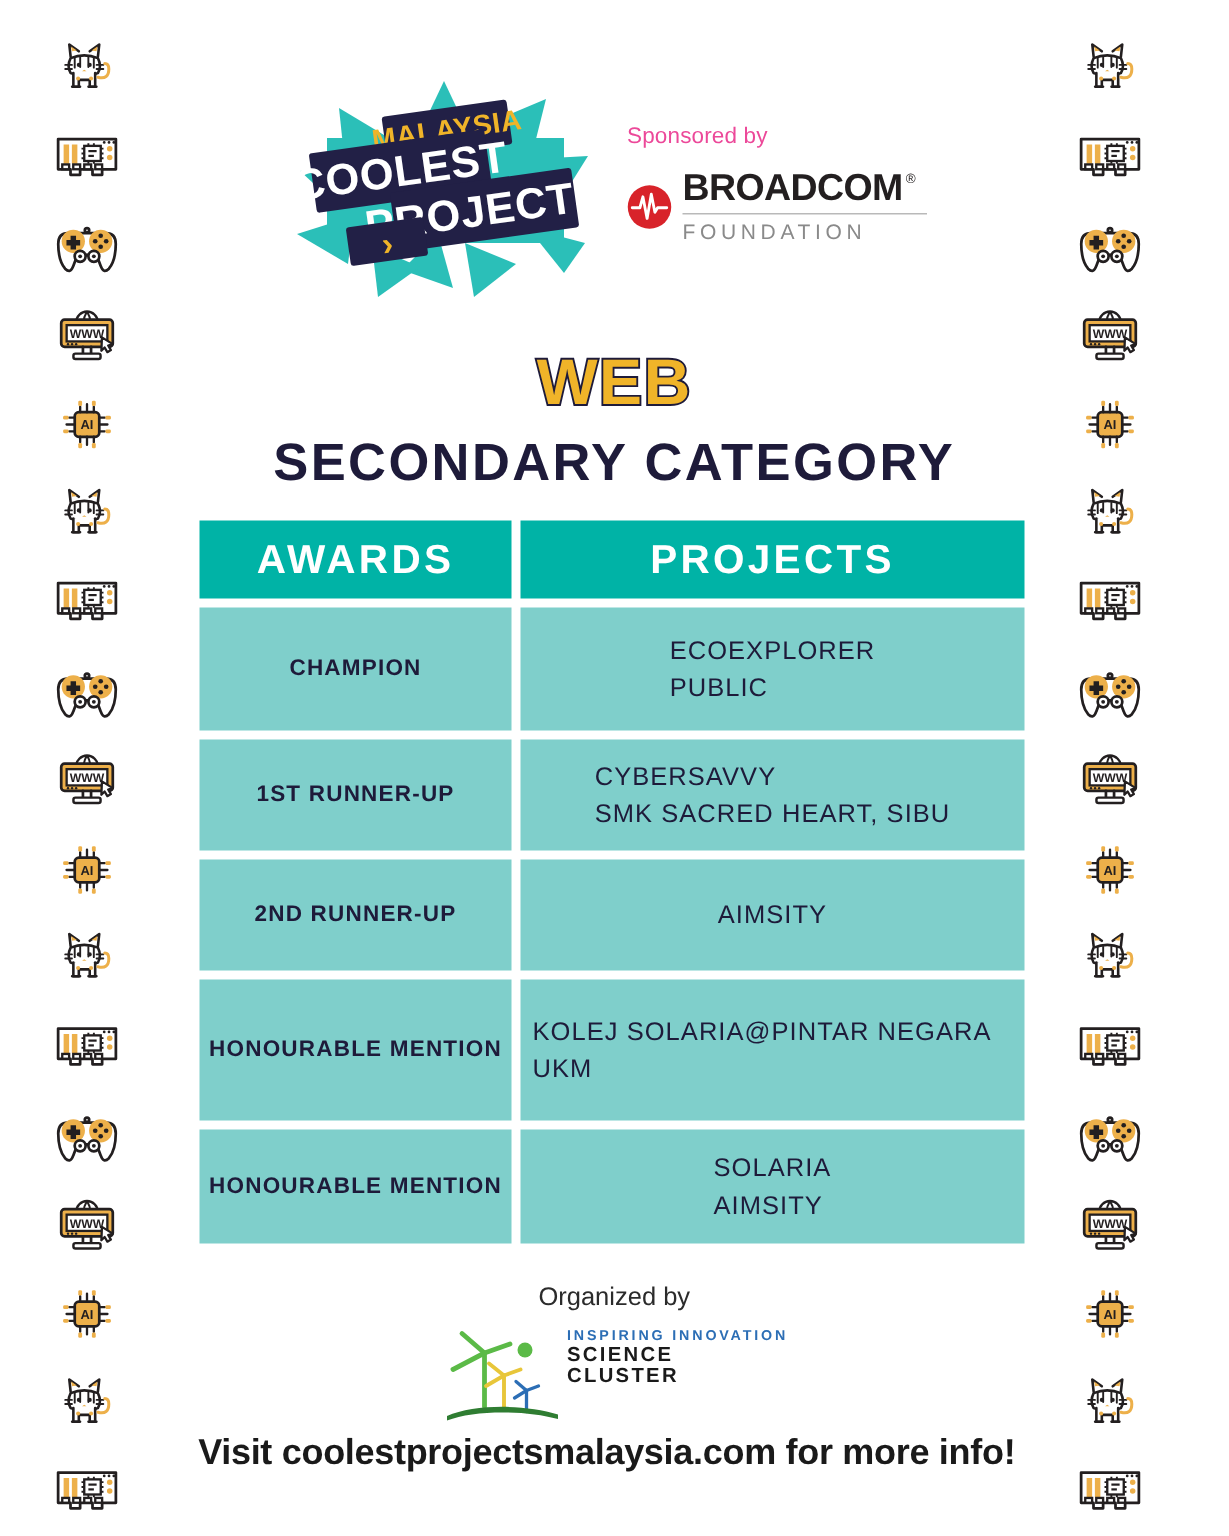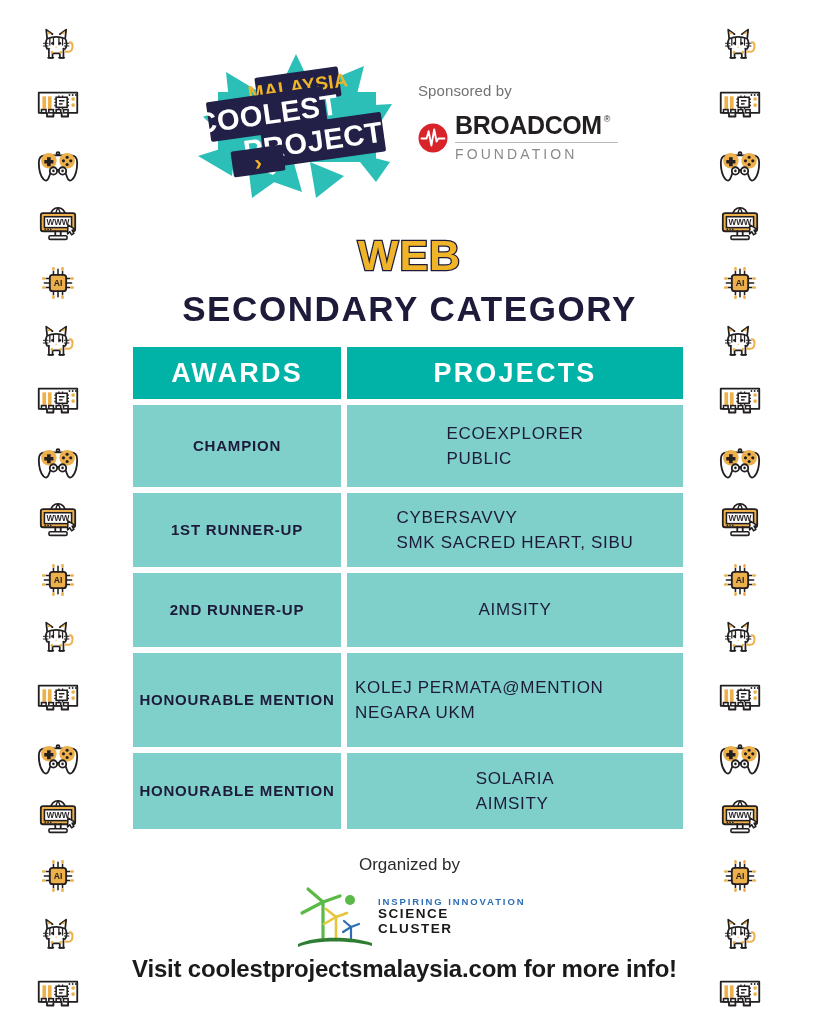--- a/index.html
+++ b/index.html
@@ -15,21 +15,21 @@
   .rail.left{left:18px;}
   .rail.right{left:700px;}
   .icon-slot{position:absolute;left:0;width:80px;height:52px;
              display:flex;align-items:center;justify-content:center;}
   .icon-slot svg{display:block;}
 
   
   .header{position:absolute;left:0;top:0;width:819px;height:210px;}
   .cp-logo{position:absolute;left:196px;top:52px;width:200px;height:148px;}
   .sponsor{position:absolute;left:418px;top:82px;width:250px;}
-  .sponsor-label{font-size:15px;color:#737373;letter-spacing:.1px;
+  .sponsor-label{font-size:15px;color:#ec4899;letter-spacing:.1px;
                  font-family:"Liberation Sans",sans-serif;}
   .broadcom{margin-top:14px;display:flex;align-items:center;}
   .bc-mark{width:30px;height:30px;flex:0 0 30px;}
   .bc-text{margin-left:7px;}
   .bc-word{font-size:25px;font-weight:bold;color:#231f20;letter-spacing:-.4px;
            line-height:1;display:flex;align-items:flex-start;}
   .bc-reg{font-size:9px;line-height:1;margin-left:2px;margin-top:2px;font-weight:normal;}
   .bc-rule{height:1px;background:#b9b9b9;margin:4px 0 3px 0;width:163px;}
   .bc-found{font-size:14px;color:#8a8a8a;letter-spacing:3.1px;
             font-family:"Liberation Sans",sans-serif;}
@@ -56,21 +56,21 @@
   .r1 .cell{height:82px;}
   .r2 .cell{height:74px;}
   .r3 .cell{height:74px;}
   .r4 .cell{height:94px;}
   .r5 .cell{height:76px;}
 
   
   .org-label{position:absolute;left:0;top:855px;width:819px;text-align:center;
              font-size:17px;color:#2b2b2b;}
   .psc{position:absolute;left:296px;top:886px;width:232px;height:62px;
-       display:flex;align-items:center;}
+       display:flex;}
   .psc-mark{width:78px;height:62px;flex:0 0 78px;}
   .psc-text{margin-left:4px;}
   .psc-tag{font-size:9.5px;color:#2C6EB5;font-weight:bold;letter-spacing:1.9px;
            line-height:1;}
   .psc-name{font-size:31px;font-weight:bold;color:#1a1a1a;letter-spacing:-.5px;
             line-height:1.02;}
   .psc-sub{font-size:13.5px;font-weight:bold;color:#1a1a1a;letter-spacing:1.55px;
            line-height:1.1;}
   .visit{position:absolute;left:0;top:955px;width:809px;text-align:center;
          font-size:24px;font-weight:bold;color:#1a1a1a;letter-spacing:-.2px;}
@@ -941,21 +941,21 @@
         <div>
           <div>AIMSITY</div>
         </div>
       </div>
     </div>
 
     <div class="row body r4">
       <div class="cell c-awards">HONOURABLE MENTION</div>
       <div class="cell c-projects">
         <div>
-          <div>KOLEJ PERMATA@MENTION NEGARA UKM</div>
+          <div>KOLEJ SOLARIA@PINTAR NEGARA UKM</div>
         </div>
       </div>
     </div>
 
     <div class="row body r5">
       <div class="cell c-awards">HONOURABLE MENTION</div>
       <div class="cell c-projects">
         <div>
           <div>SOLARIA</div>
           <div>AIMSITY</div>

